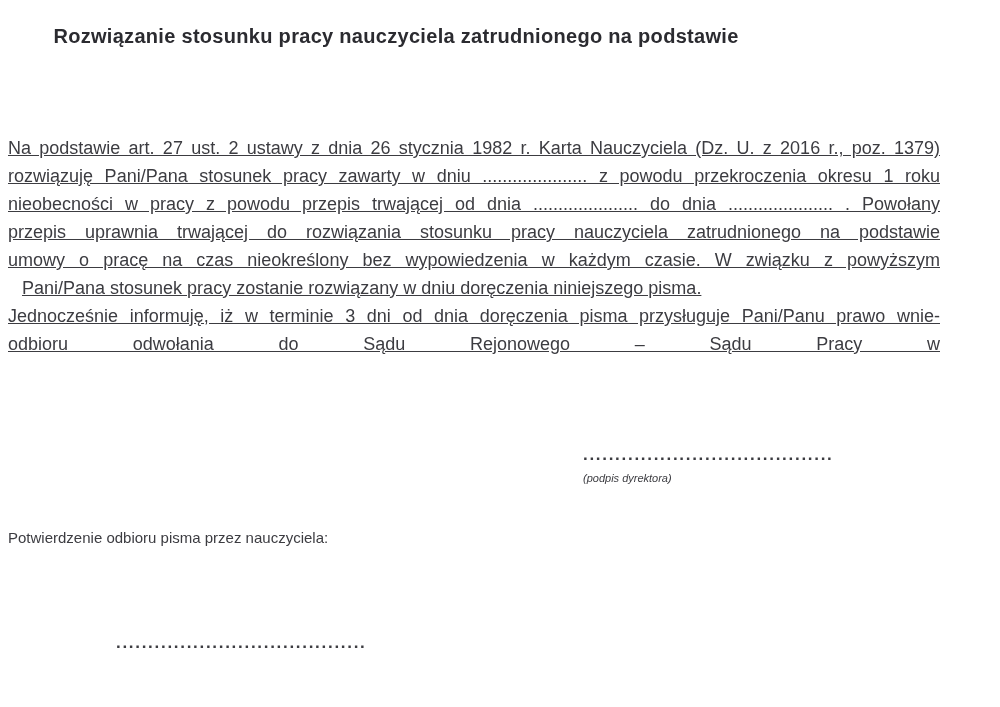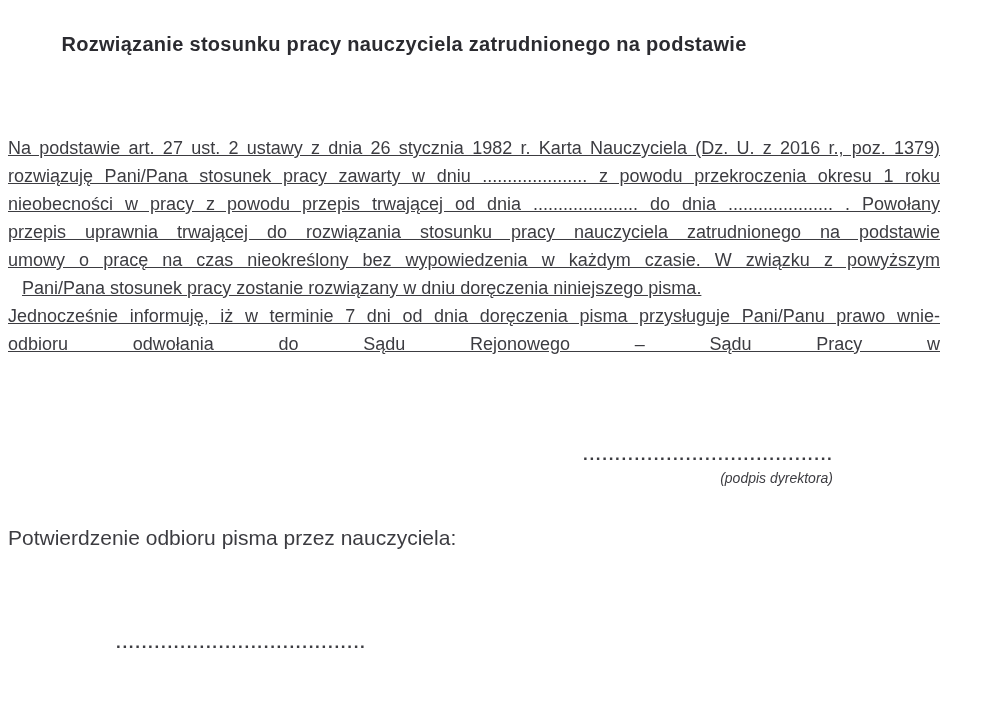--- a/index.html
+++ b/index.html
@@ -7,21 +7,21 @@
     position: relative;
     width: 1000px;
     height: 707px;
     background: #ffffff;
     font-family: "Liberation Sans", sans-serif;
     overflow: hidden;
   }
   .title {
     position: absolute;
     top: 22px; left: 0; width: 792px;
-    margin: 8px;
+    margin: 0;
     text-align: center;
     font-size: 20px;
     font-weight: bold;
     line-height: 28px;
     letter-spacing: 0.3px;
     color: #2b2b30;
   }
   .title-line { display: block; }
   .body-text {
     position: absolute;
@@ -50,50 +50,50 @@
     font-weight: 600;
     line-height: 18px;
     letter-spacing: 1.7px;
     white-space: nowrap;
     overflow: hidden;
     color: #3c3c41;
   }
   .sig-label {
     margin-top: 6px;
     font-style: italic;
-    font-size: 14px;
+    font-size: 11px;
     line-height: 16px;
-    text-align: right;
+    text-align: left;
     color: #3c3c41;
   }
   .receipt {
     position: absolute;
     left: 8px; top: 527px;
-    font-size: 21px;
+    font-size: 15px;
     line-height: 22px;
     color: #3c3c41;
   }
 </style>
 </head>
 <body>
 
 <div class="page">
 
   <h1 class="title">
     <span class="title-line">Rozwiązanie stosunku pracy nauczyciela zatrudnionego na podstawie</span>
   </h1>
 
   <div class="body-text">
     <div class="doc-line">Na podstawie art. 27 ust. 2 ustawy z dnia 26 stycznia 1982 r. Karta Nauczyciela (Dz. U. z 2016 r., poz. 1379)</div>
     <div class="doc-line">rozwiązuję Pani/Pana stosunek pracy zawarty w dniu ..................... z powodu przekroczenia okresu 1 roku</div>
     <div class="doc-line">nieobecności w pracy z powodu przepis trwającej od dnia ..................... do dnia ..................... . Powołany</div>
     <div class="doc-line">przepis uprawnia trwającej do rozwiązania stosunku pracy nauczyciela zatrudnionego na podstawie</div>
     <div class="doc-line">umowy o pracę na czas nieokreślony bez wypowiedzenia w każdym czasie. W związku z powyższym</div>
     <div class="doc-line no-justify">Pani/Pana stosunek pracy zostanie rozwiązany w dniu doręczenia niniejszego pisma.</div>
-    <div class="doc-line">Jednocześnie informuję, iż w terminie 7 dni od dnia doręczenia  pisma przysługuje Pani/Panu prawo wnie-</div>
+    <div class="doc-line">Jednocześnie informuję, iż w terminie 3 dni od dnia doręczenia  pisma przysługuje Pani/Panu prawo wnie-</div>
     <div class="doc-line">odbioru odwołania do Sądu Rejonowego – Sądu Pracy w ................................................................................................</div>
   </div>
 
   <div class="sig-block sig-director">
     <div class="dots">.......................................</div>
     <div class="sig-label">(podpis dyrektora)</div>
   </div>
 
   <div class="receipt">Potwierdzenie odbioru pisma przez nauczyciela:</div>
 

